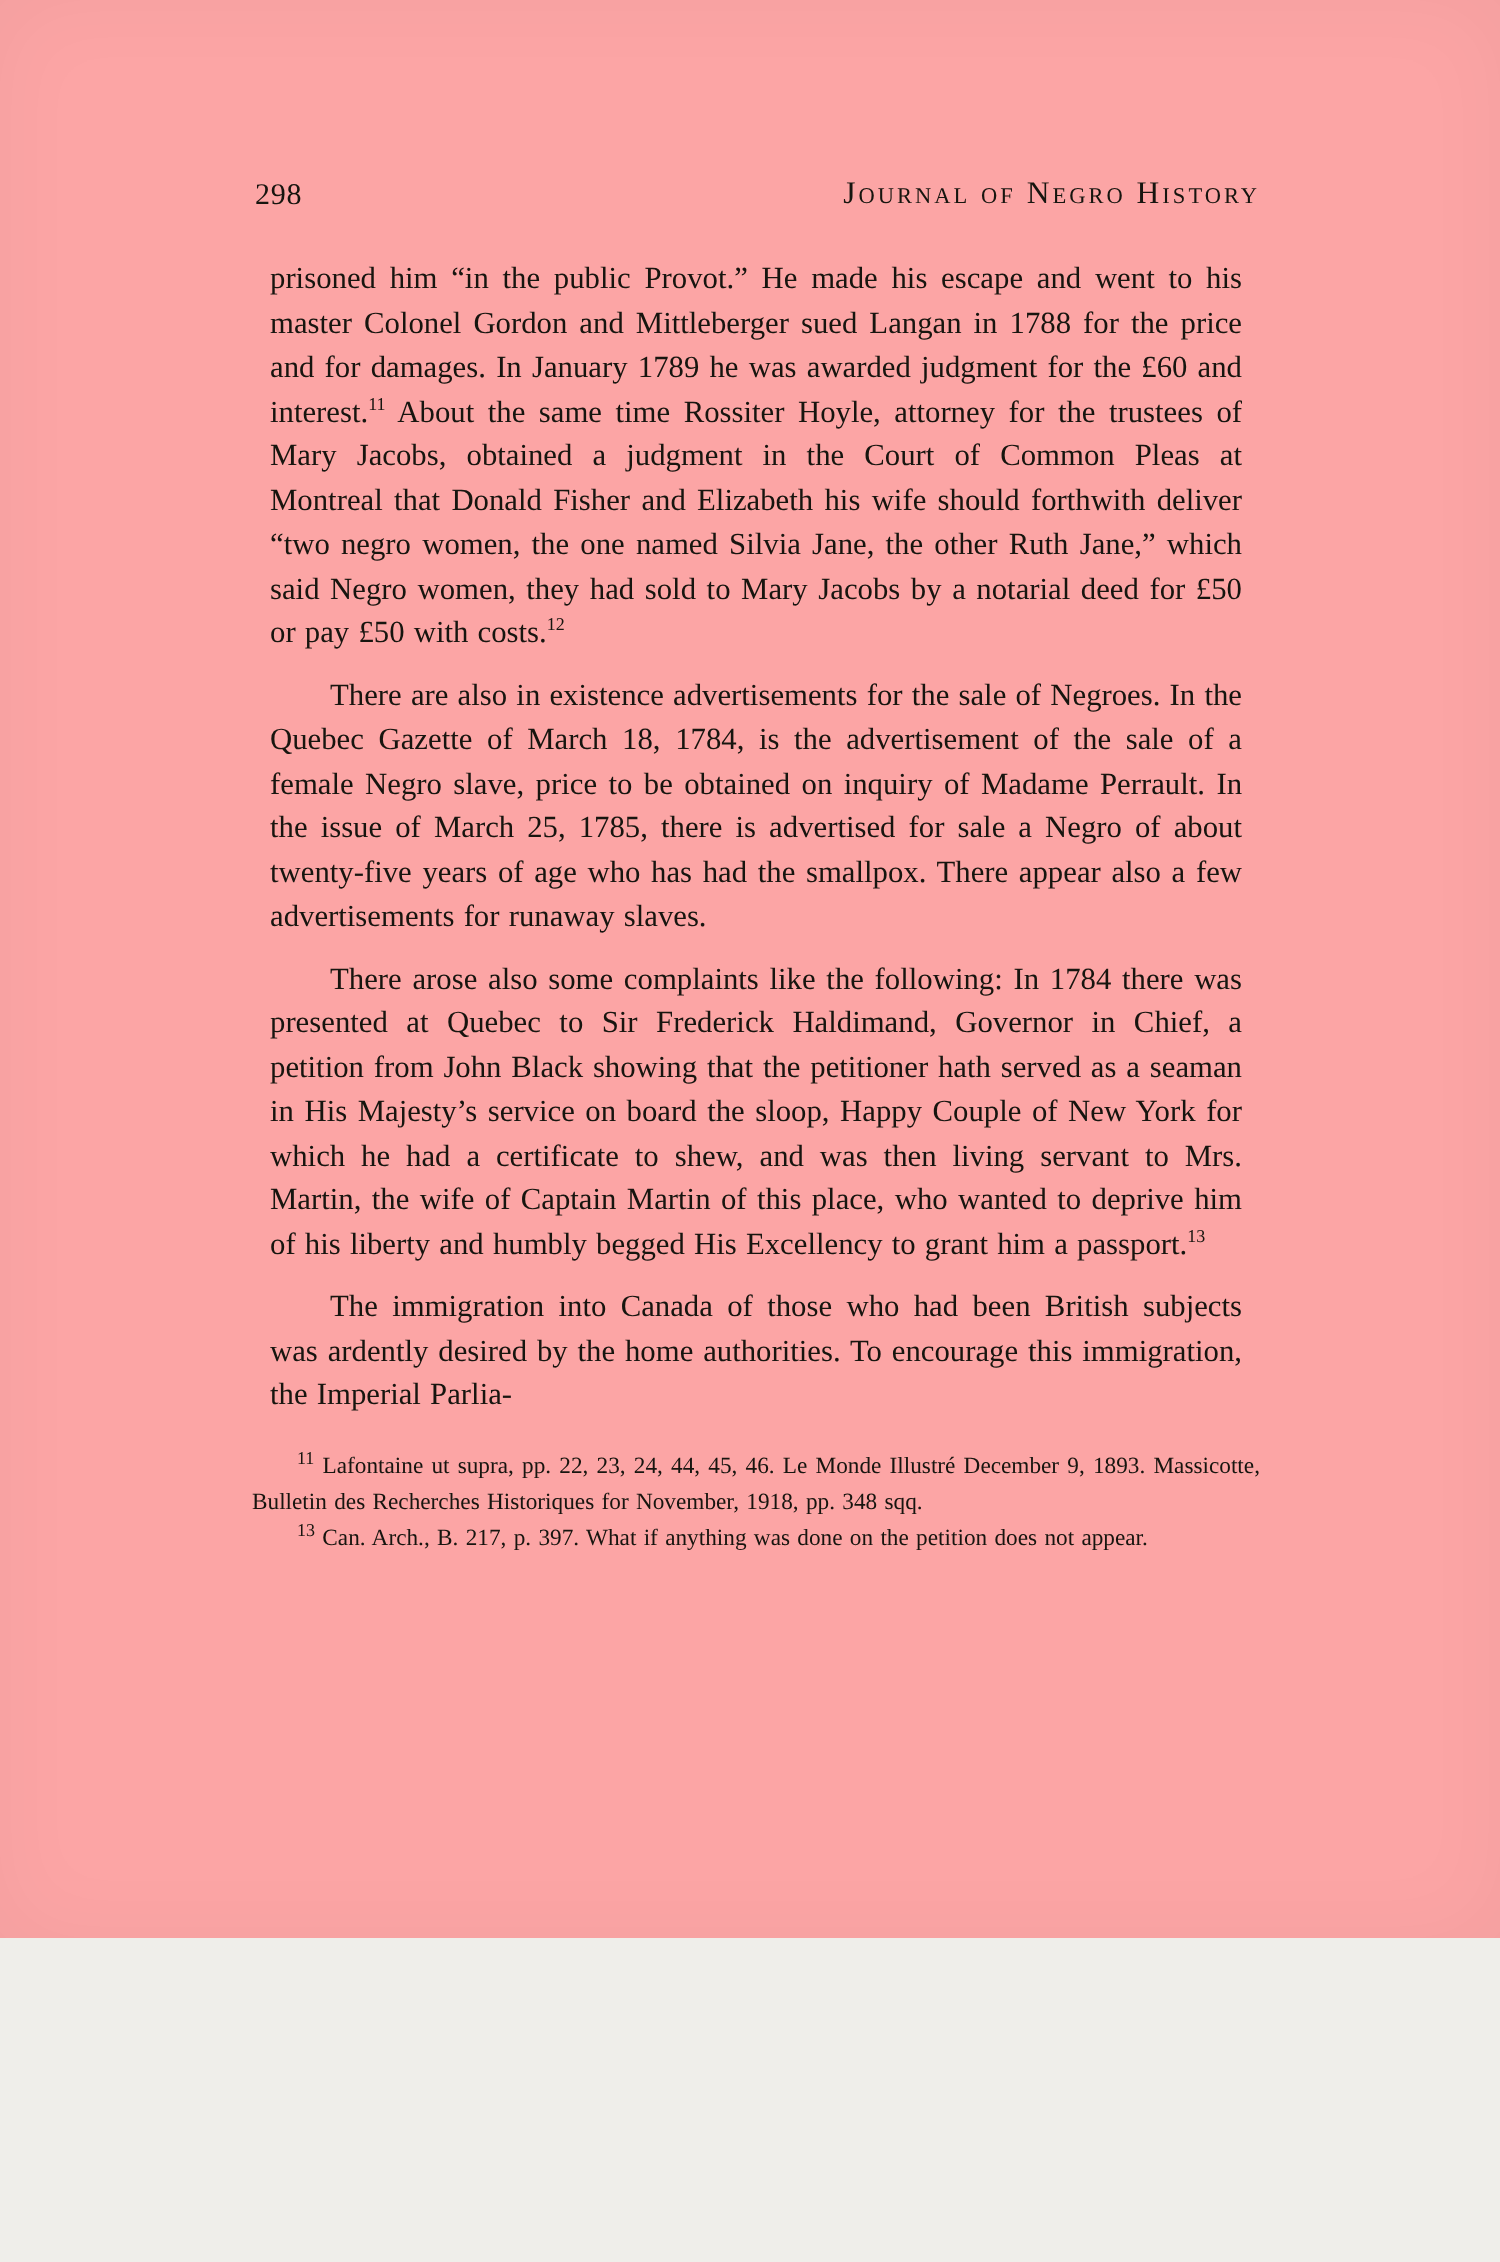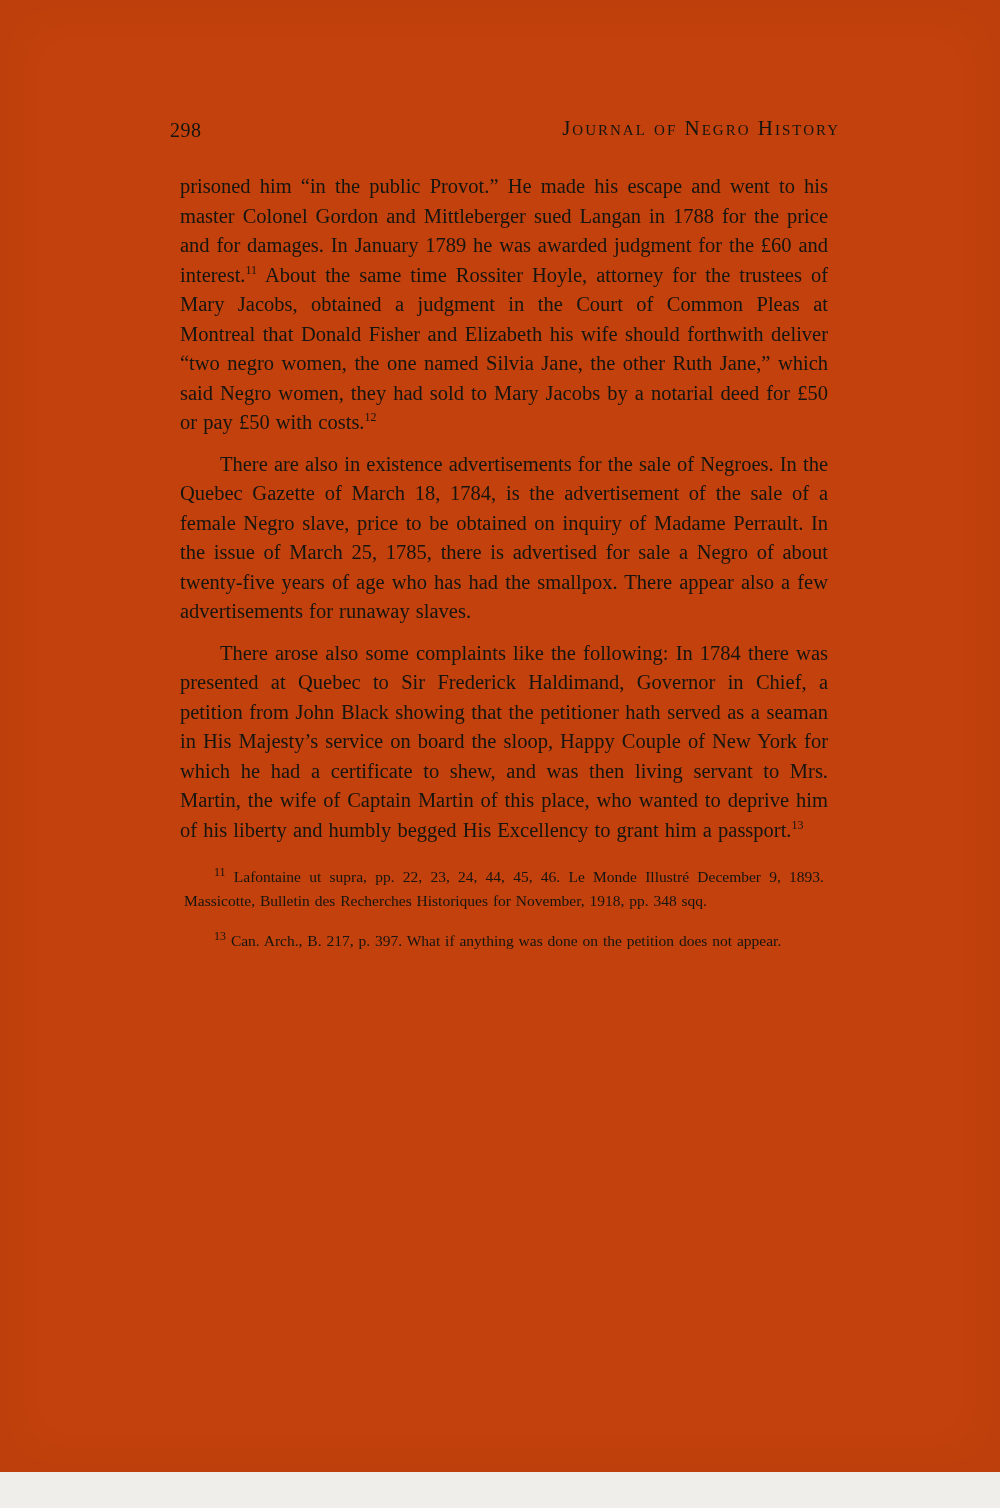--- a/index.html
+++ b/index.html
@@ -9,22 +9,22 @@
   body {
     width: 1000px;
     height: 1508px;
     background: #efeeea;
     font-family: "Liberation Serif", serif;
     color: #17150f;
   }
   .page {
     position: relative;
     width: 1000px;
-    height: 1472px;
-    background: #c2410c;
+    height: 1292px;
+    background: #fca5a5;
     box-shadow: inset 0 0 60px rgba(0,0,0,0.04);
     overflow: hidden;
   }
   .content {
     position: absolute;
     left: 168px;
     top: 116px;
     width: 672px;
   }
   .running-head {
@@ -62,21 +62,21 @@
   sup.fn-ref {
     font-size: 12px;
     line-height: 0;
     vertical-align: super;
     letter-spacing: 0;
   }
   .footnotes {
     margin-top: 20px;
   }
   .footnotes p.footnote {
-    margin: 16px;
+    margin: 0;
     font-size: 15.5px;
     line-height: 24px;
     text-align: justify;
     text-indent: 30px;
     word-spacing: 1px;
   }
 </style>
 </head>
 <body>
 
@@ -85,20 +85,21 @@
 
     <div class="running-head">
       <span class="page-num">298</span>
       <span class="journal-title">Journal of Negro History</span>
     </div>
 
     <div class="body-text">
         <p class="para"><span>prisoned him “in the public Provot.”  He made his escape and went to his master Colonel Gordon and Mittleberger sued Langan in 1788 for the price and for damages.  In January 1789 he was awarded judgment for the £60 and interest.</span><sup class="fn-ref">11</sup><span>  About the same time Rossiter Hoyle, attorney for the trustees of Mary Jacobs, obtained a judgment in the Court of Common Pleas at Montreal that Donald Fisher and Elizabeth his wife should forthwith deliver “two negro women, the one named Silvia Jane, the other Ruth Jane,” which said Negro women, they had sold to Mary Jacobs by a notarial deed for £50 or pay £50 with costs.</span><sup class="fn-ref">12</sup></p>
         <p class="para indent"><span>There are also in existence advertisements for the sale of Negroes.  In the </span><span class="italic">Quebec Gazette</span><span> of March 18, 1784, is the advertisement of the sale of a female Negro slave, price to be obtained on inquiry of Madame Perrault.  In the issue of March 25, 1785, there is advertised for sale a Negro of about twenty-five years of age who has had the smallpox.  There appear also a few advertisements for runaway slaves.</span></p>
         <p class="para indent"><span>There arose also some complaints like the following: In 1784 there was presented at Quebec to Sir Frederick Haldimand, Governor in Chief, a petition from John Black showing that the petitioner hath served as a seaman in His Majesty’s service on board the sloop, </span><span class="italic">Happy Couple</span><span> of New York for which he had a certificate to shew, and was then living servant to Mrs. Martin, the wife of Captain Martin of this place, who wanted to deprive him of his liberty and humbly begged His Excellency to grant him a passport.</span><sup class="fn-ref">13</sup></p>
+        <p class="para indent"><span>The immigration into Canada of those who had been British subjects was ardently desired by the home authorities.  To encourage this immigration, the Imperial Parlia-</span></p>
       </div>
 
     <div class="footnotes">
         <p class="footnote"><sup class="fn-ref">11</sup><span> Lafontaine </span><span class="italic">ut supra</span><span>, pp. 22, 23, 24, 44, 45, 46.  </span><span class="italic">Le Monde Illustré</span><span> December 9, 1893.  Massicotte, </span><span class="italic">Bulletin des Recherches Historiques</span><span> for November, 1918, pp. 348 sqq.</span></p>
         <p class="footnote"><sup class="fn-ref">13</sup><span> </span><span class="italic">Can. Arch.,</span><span> B. 217, p. 397.  What if anything was done on the petition does not appear.</span></p>
       </div>
 
   </div>
 </div>
 

